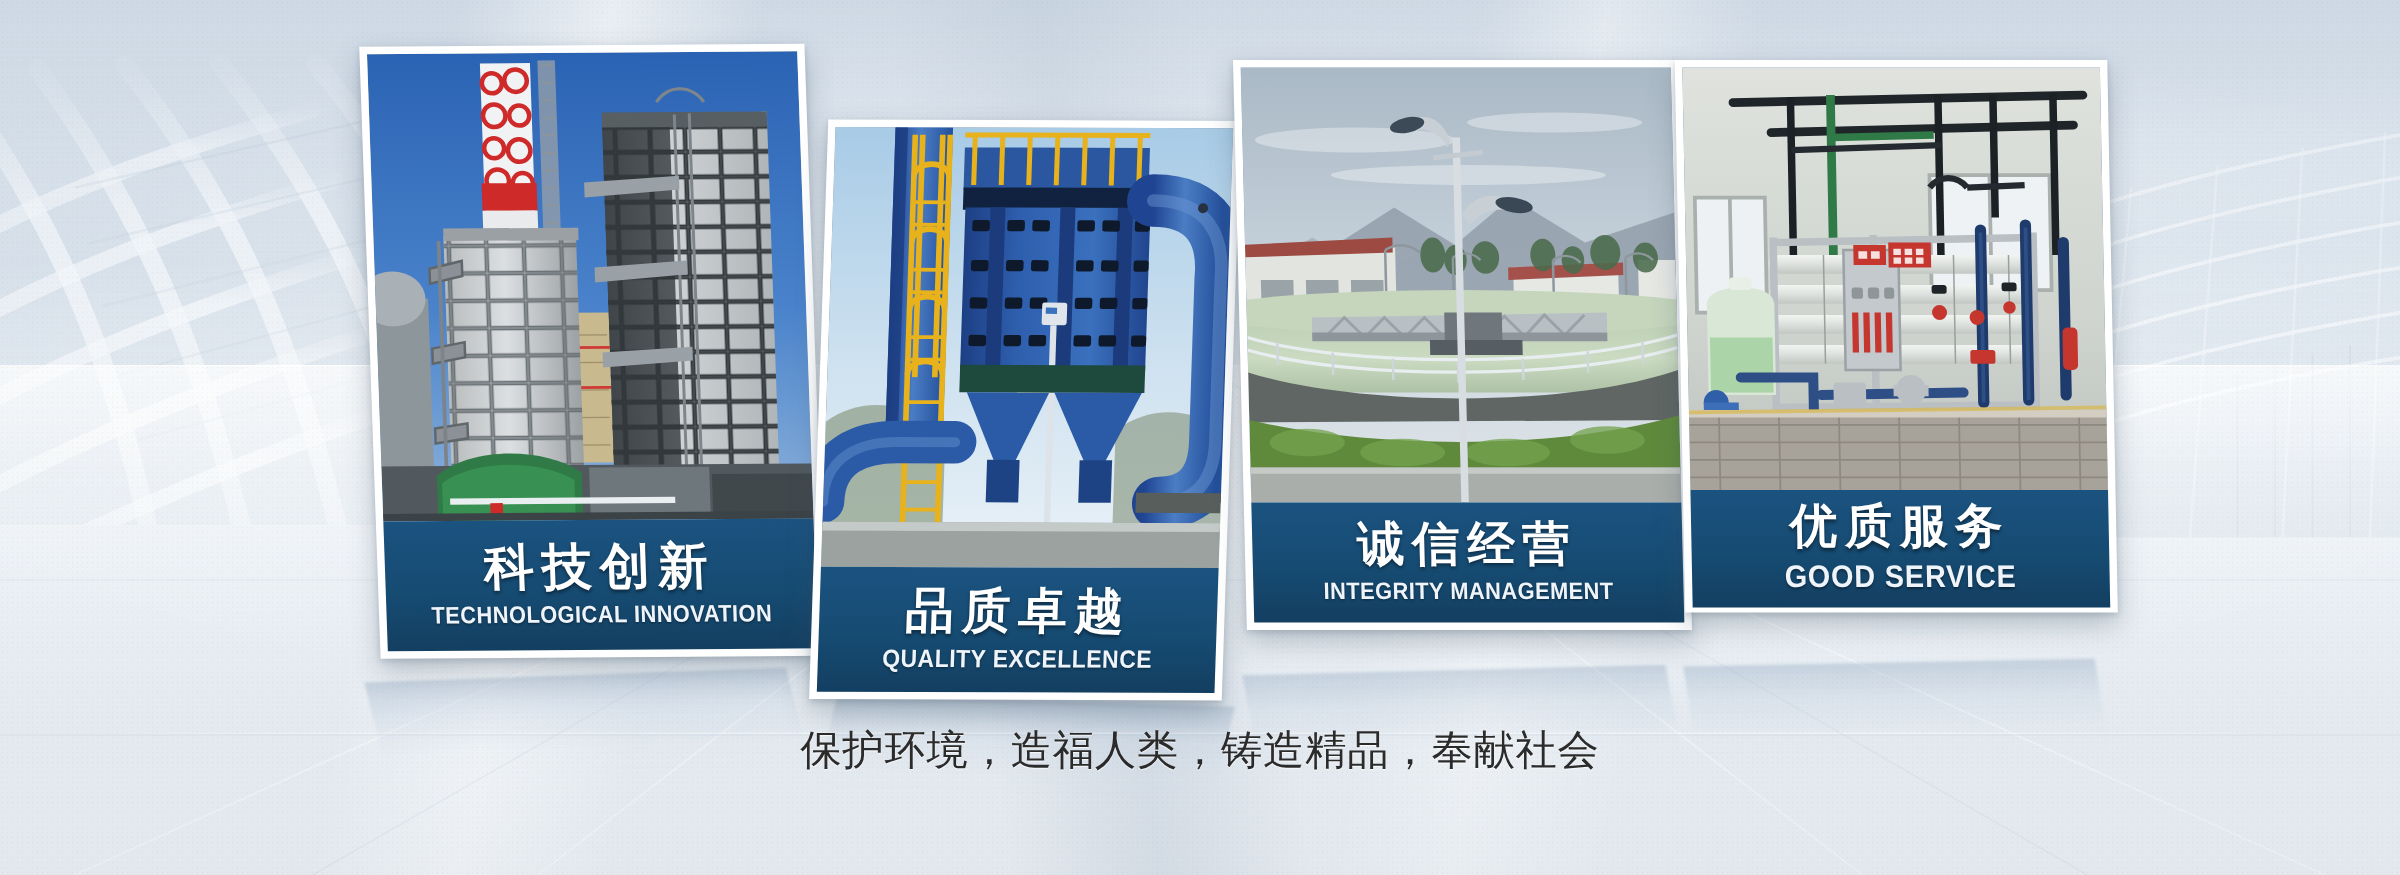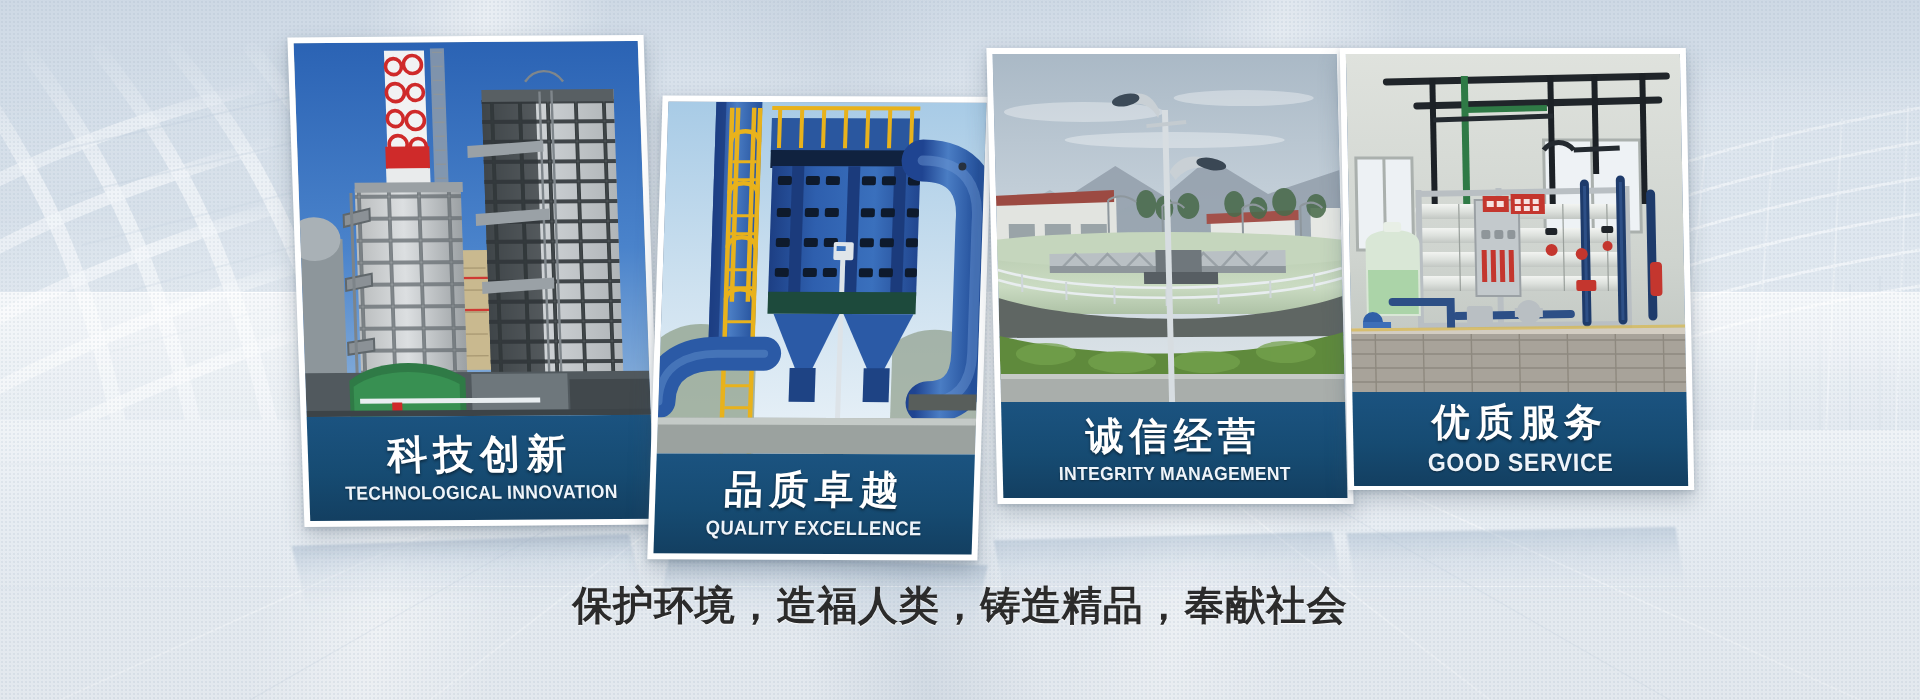--- a/index.html
+++ b/index.html
@@ -116,21 +116,21 @@
     background:linear-gradient(180deg, rgba(150,172,195,.42) 0%, rgba(175,194,213,.20) 38%, rgba(200,214,228,.06) 72%, rgba(255,255,255,0) 100%);
     filter:blur(1.2px);
     pointer-events:none;
   }
 
   
   #tagline{
     position:absolute;left:0;right:0;top:578px;
     text-align:center;
     font-family:"DejaVu Sans","Liberation Sans",sans-serif;
-    font-size:40px;font-weight:700;color:#2b2b2b;
+    font-size:33px;font-weight:400;color:#2b2b2b;
     letter-spacing:.02em;
     text-shadow:0 1px 1px rgba(255,255,255,.85);
   }
 </style>
 </head>
 <body>
 
 <div id="stage">
 
   <div class="bg-layer bg-sky"></div>

